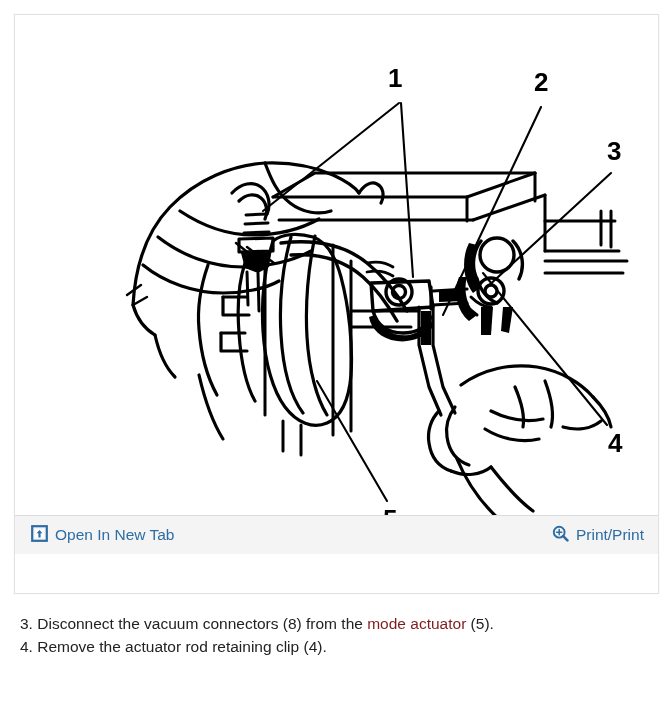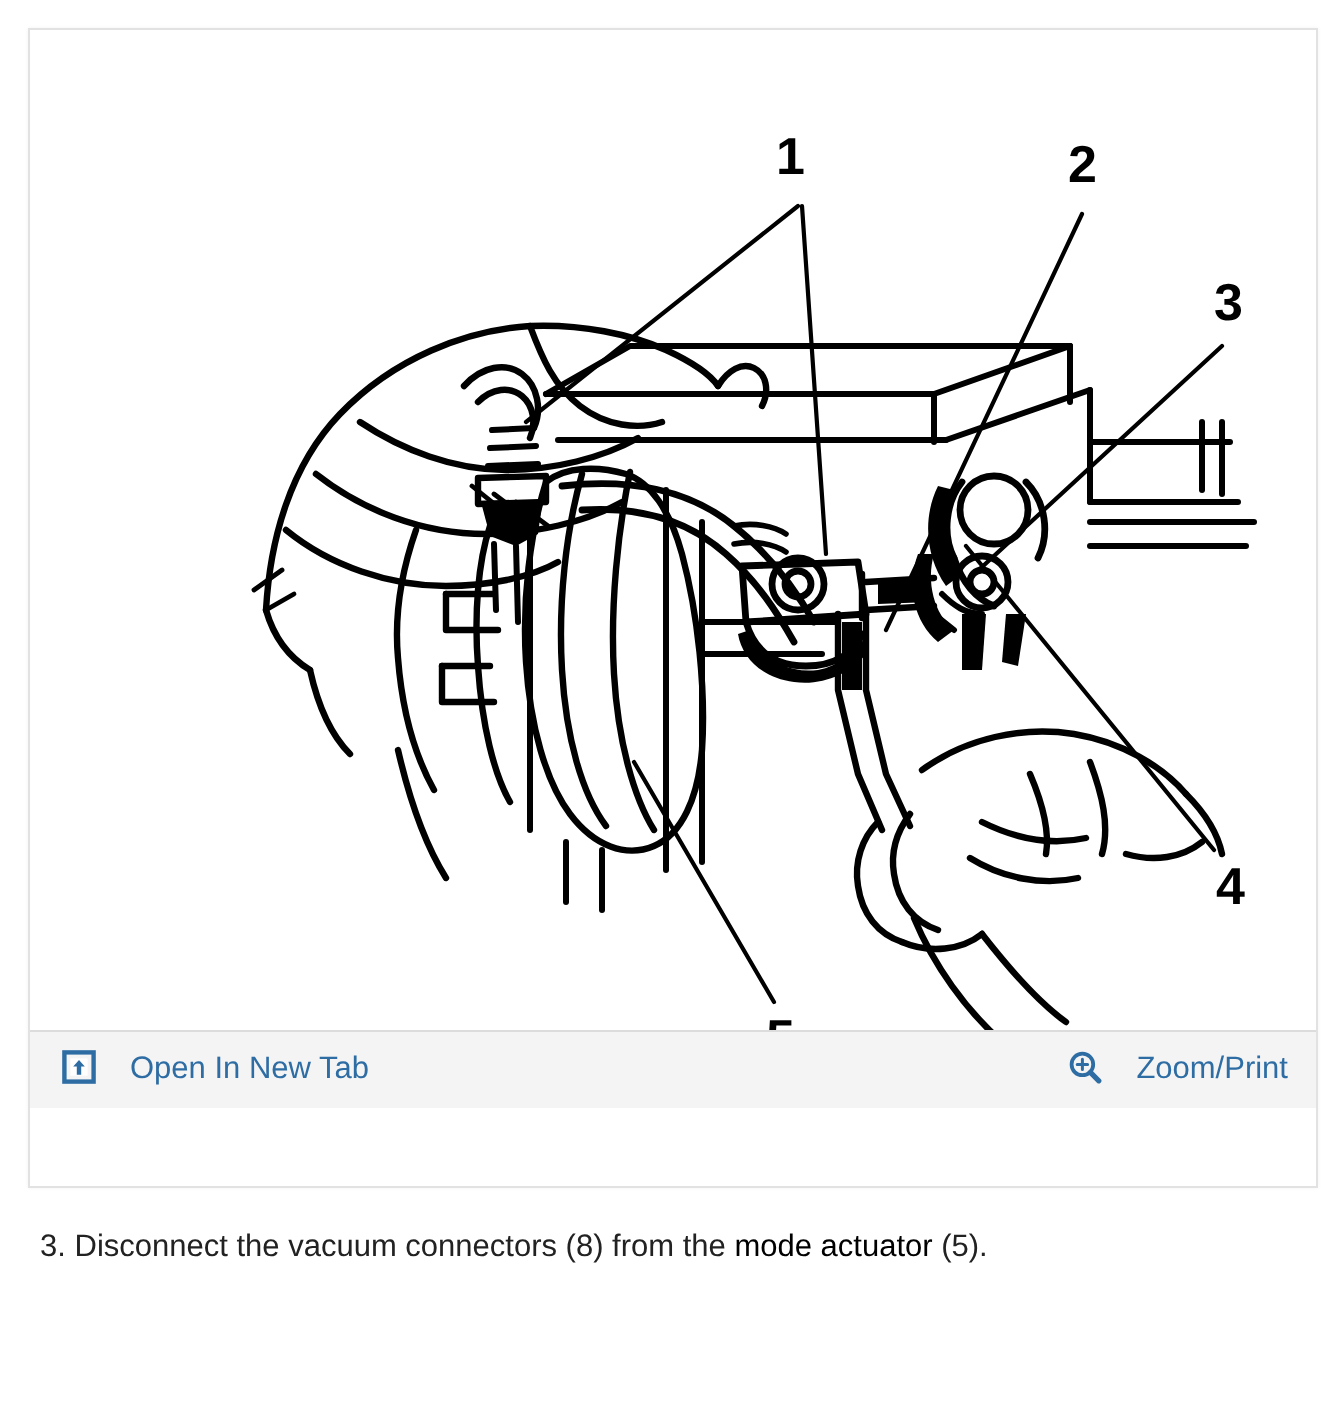--- a/index.html
+++ b/index.html
@@ -56,21 +56,21 @@
     border-top: 1px solid #dcdcdc;
     display: flex;
     align-items: center;
     justify-content: space-between;
     padding: 0 14px 0 16px;
   }
 
   .tool-btn {
     display: flex;
     align-items: center;
-    gap: 17px;
+    gap: 7px;
     color: #2e6da4;
     font-size: 15.5px;
     line-height: 1;
     text-decoration: none;
     cursor: pointer;
     background: none;
     border: none;
     padding: 0;
     font-family: "Liberation Sans", sans-serif;
     white-space: nowrap;
@@ -86,21 +86,21 @@
     width: 640px;
   }
   .step-line {
     font-size: 15.5px;
     line-height: 23px;
     color: #222222;
     white-space: nowrap;
     font-family: "Liberation Sans", sans-serif;
   }
   .step-link {
-    color: #000000;
+    color: #7f1d1d;
     text-decoration: none;
     cursor: pointer;
   }
 
   
   .ink {
     fill: none;
     stroke: #000000;
     stroke-linecap: round;
     stroke-linejoin: round;
@@ -355,28 +355,31 @@
       </button>
 
       <button class="tool-btn">
         <span class="tool-icon">
           <svg width="17" height="17" viewBox="0 0 17 17">
             <circle cx="7.2" cy="7.2" r="5.4" fill="none" stroke="#2e6da4" stroke-width="1.9"></circle>
             <path d="M7.2,4.6 L7.2,9.8 M4.6,7.2 L9.8,7.2" stroke="#2e6da4" stroke-width="1.5" stroke-linecap="round"></path>
             <path d="M11.2,11.2 L15.4,15.4" stroke="#2e6da4" stroke-width="2.6" stroke-linecap="round"></path>
           </svg>
         </span>
-        <span class="label">Zoom/Print</span>
+        <span class="label">Print/Print</span>
       </button>
 
     </div>
   </div>
 </div>
 
 <div id="steps">
 
   <div class="step-line">
     <span>3.</span><span> Disconnect the vacuum connectors (8) from the </span><a class="step-link">mode actuator</a><span> (5).</span>
   </div>
 
+  <div class="step-line">
+    <span>4.</span><span> Remove the actuator rod retaining clip (4).</span>
+  </div>
 
 
 </div>
 
 </body></html>

